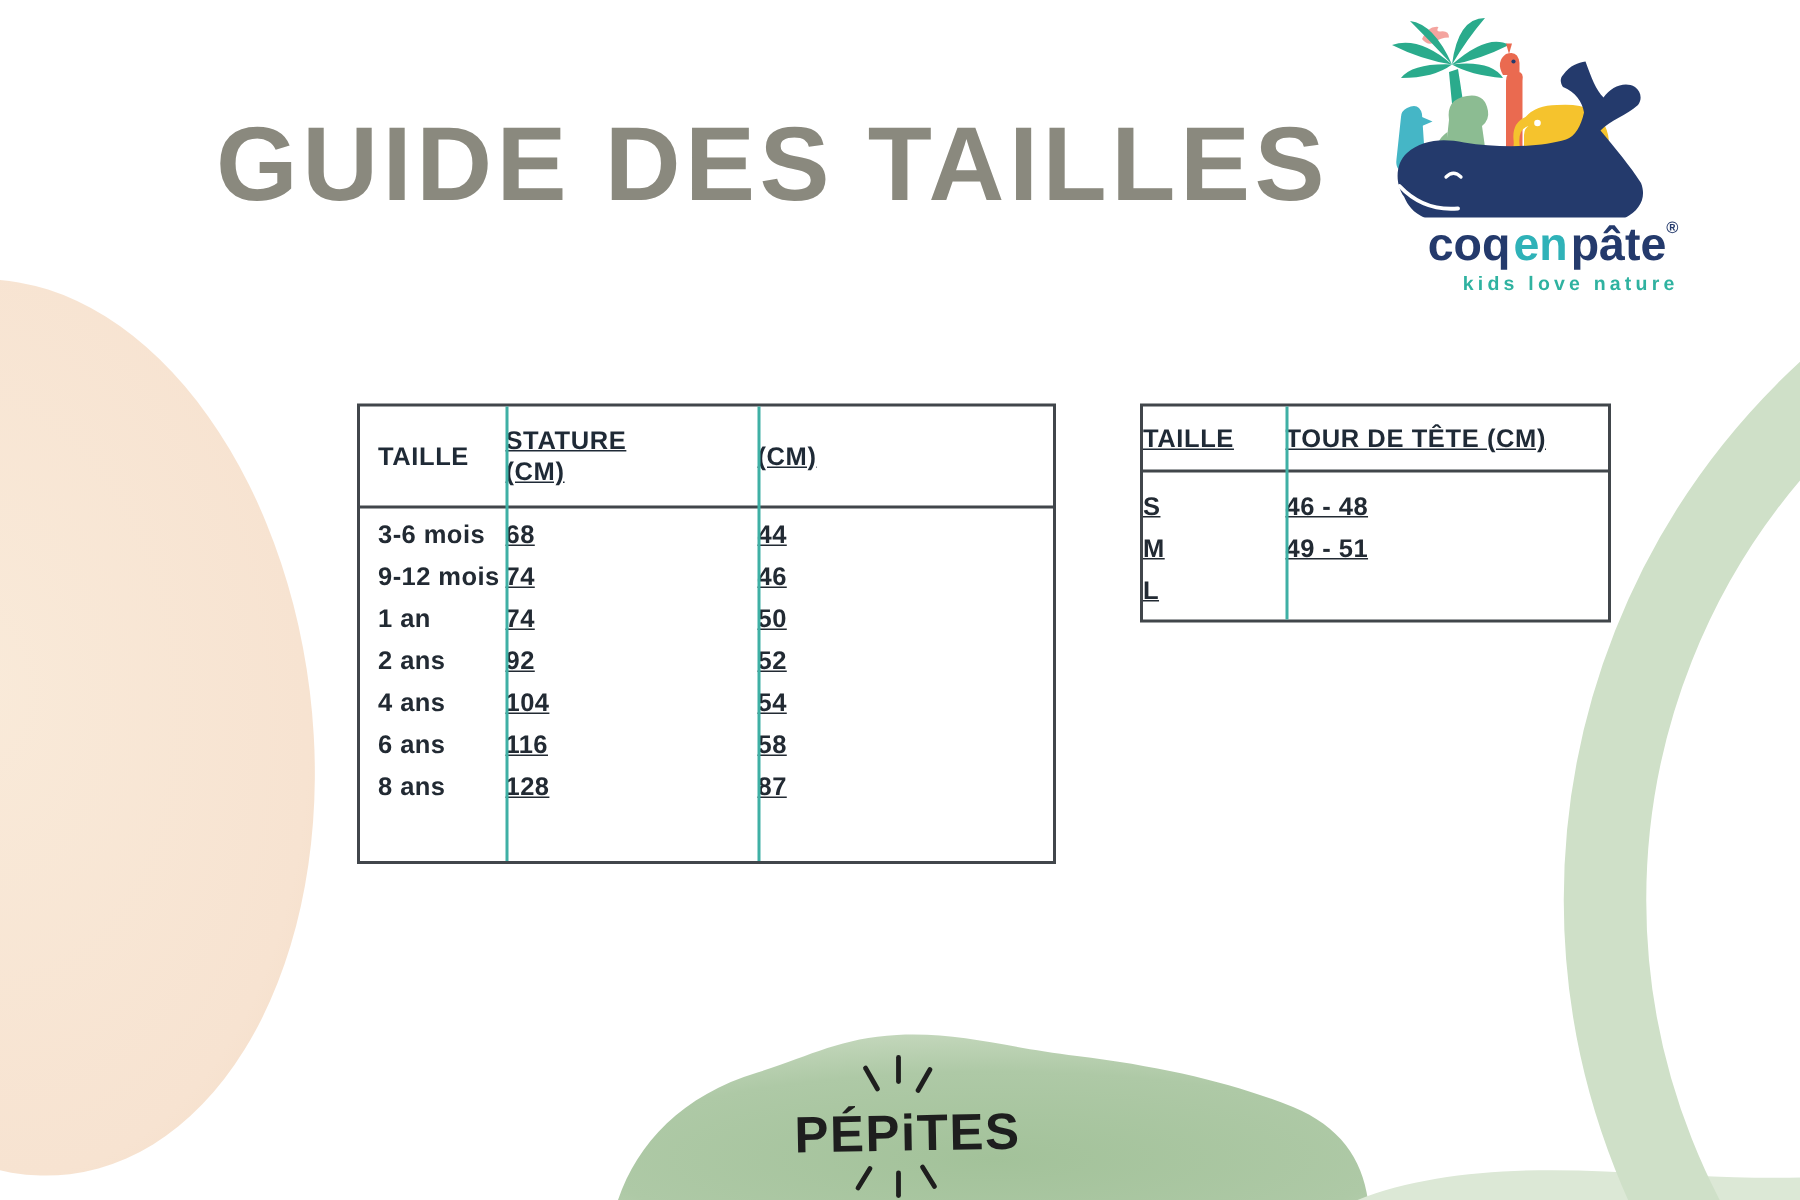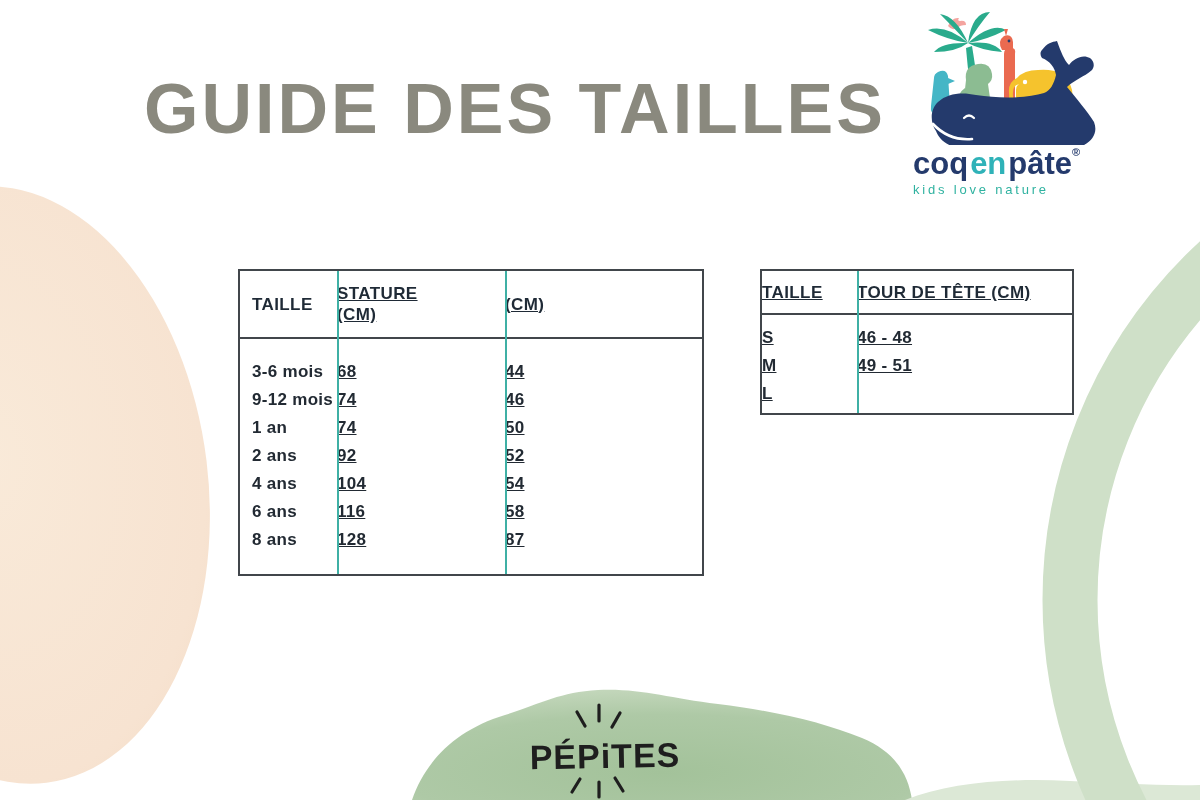--- a/index.html
+++ b/index.html
@@ -4,42 +4,42 @@
 <style>
   html,body{margin:0;padding:0;background:#fff;}
   .stage{position:relative;width:1200px;height:800px;overflow:hidden;background:#ffffff;
          font-family:"Liberation Sans", sans-serif;}
   .bg{position:absolute;left:0;top:0;width:1200px;height:800px;}
 
   .title{position:absolute;left:128px;top:58px;margin:16px;font-size:70px;line-height:1;
          font-weight:bold;letter-spacing:3px;color:#8a897e;white-space:nowrap;}
 
   
-  .logo{position:absolute;left:913px;top:10px;width:206px;text-align:left;}
+  .logo{position:absolute;left:913px;top:10px;width:206px;text-align:right;}
   .logo svg{display:block;margin:0 auto;}
   .logo-word{font-size:31px;font-weight:bold;color:#243a6c;line-height:1;letter-spacing:0;
              white-space:nowrap;margin-top:2px;}
   .logo-word .en{color:#2fb2b8;padding:0 2px;}
   .logo-word sup{font-size:11px;vertical-align:18px;}
-  .logo-tagline{font-size:13px;font-weight:normal;letter-spacing:2.8px;color:#2fb2a0;margin-top:3px;}
+  .logo-tagline{font-size:13px;font-weight:bold;letter-spacing:2.8px;color:#2fb2a0;margin-top:3px;}
 
   
   .table{position:absolute;background:transparent;border:2px solid #41464b;box-sizing:border-box;}
   .thead{display:grid;align-items:center;border-bottom:2px solid #41464b;}
   .th{display:flex;flex-direction:column;justify-content:center;font-size:17px;font-weight:bold;
       letter-spacing:.4px;color:#1f2a36;line-height:21px;}
   .tr{display:grid;align-items:center;}
   .td{font-size:17px;font-weight:600;color:#222a33;letter-spacing:.3px;}
   .al{text-align:left;padding-left:12px;}
   .ac{text-align:left;text-decoration:underline;}
   .vline{position:absolute;top:0;bottom:0;width:2px;background:#3fb0a5;}
 
   .table-left{left:238px;top:269px;width:466px;height:307px;}
   .table-left .thead{grid-template-columns:97px 168px 197px;height:66px;}
-  .table-left .tbody{padding-top:19px;}
+  .table-left .tbody{padding-top:4px;}
   .table-left .tr{grid-template-columns:97px 168px 197px;height:28px;}
 
   .table-right{left:760px;top:269px;width:314px;height:146px;}
   .table-right .thead{grid-template-columns:95px 215px;height:42px;}
   .table-right .tbody{padding-top:9px;}
   .table-right .tr{grid-template-columns:95px 215px;height:28px;}
 
   
   .pepites{position:absolute;left:520px;top:680px;width:170px;height:140px;}
   .pepites-word{position:absolute;left:0;top:57px;width:170px;text-align:center;font-size:34px;

